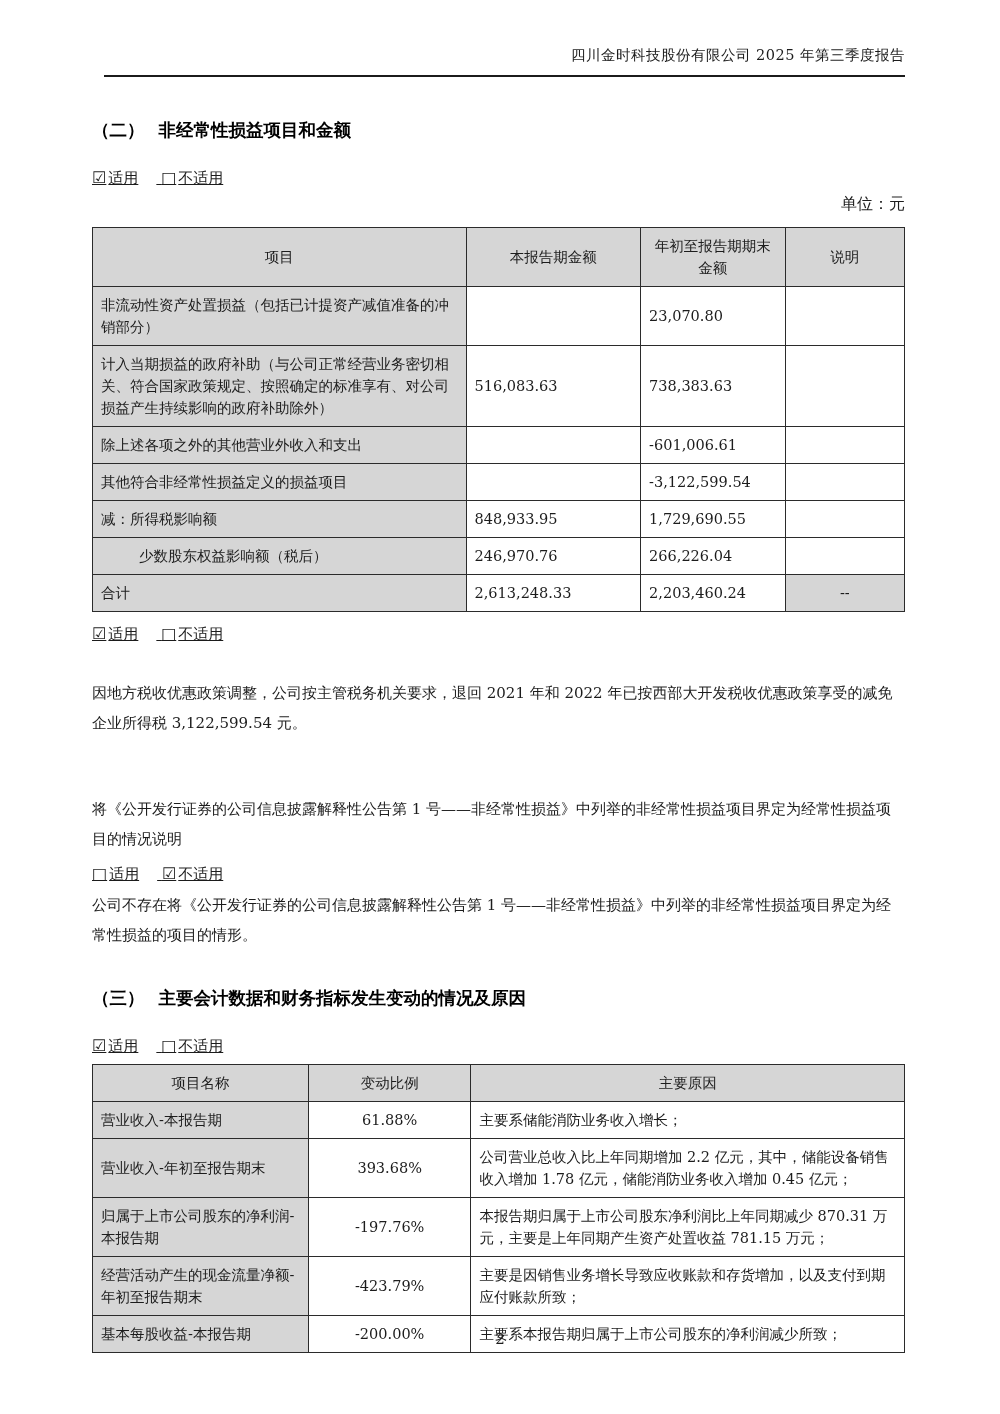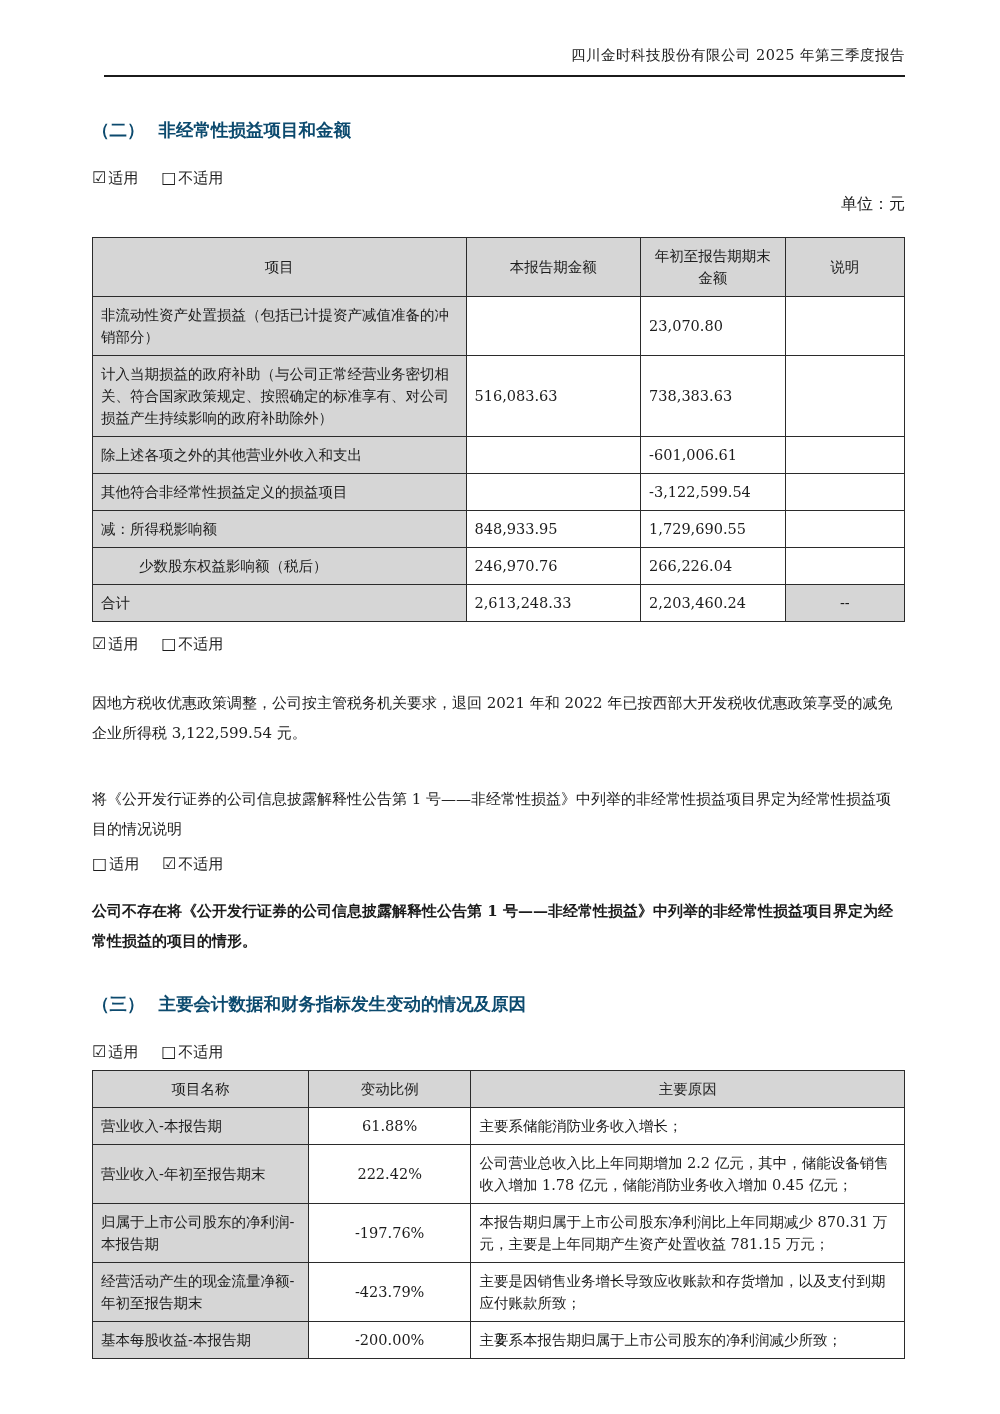--- a/index.html
+++ b/index.html
@@ -15,50 +15,50 @@
   .doc-header{
     position:absolute;top:46px;left:104px;right:95px;
     text-align:right;
     font-size:14.5px;
     letter-spacing:.5px;
     padding-bottom:10px;
     border-bottom:2.5px solid #1b1b1b;
   }
   .content{padding:118px 95px 0 92px;}
   .sec-heading{
-    font-size:17.5px;font-weight:bold;color:#0c4a6e;
+    font-size:17.5px;font-weight:bold;color:#000000;
     margin:0;
   }
   .sec-heading .num{margin-right:14px;}
-  .checkbox-line{font-size:15px;margin-top:26px;}
+  .checkbox-line{font-size:15px;margin-top:26px;text-decoration:underline;}
   .checkbox-line .cb{margin-right:18px;cursor:default;}
   .checkbox-line .box{font-size:16px;margin-right:2px;}
   .unit-line{font-size:16px;text-align:right;margin-top:6px;}
   table.t{
     border-collapse:collapse;width:100%;table-layout:fixed;
-    margin-top:22px;
+    margin-top:12px;
   }
   table.t td,table.t th{
     border:1px solid #2b2b2b;
     font-size:14.5px;font-weight:normal;
     line-height:22px;
     vertical-align:middle;
     padding:7px 8px;
     word-break:break-all;
   }
   .shaded{background:#d6d6d6;}
   .cell-item{text-align:left;}
   .cell-num{text-align:left;padding-right:14px !important;}
   .cell-center{text-align:center;}
   .indent{padding-left:46px !important;}
   .after-table-label{font-size:15px;margin-top:10px;}
   .para{font-size:15px;line-height:30px;margin:0;}
   .para.gap-lg{margin-top:34px;}
-  .para.gap-md{margin-top:36px;}
-  .para.gap-sm{margin-top:22px;font-weight:bold;}
+  .para.gap-md{margin-top:56px;}
+  .para.gap-sm{margin-top:6px;}
   .cbl-tight{margin-top:12px;}
   .cbl-close{margin-top:10px;}
   .s3-heading{margin-top:36px;}
   table.t2{margin-top:8px;}
   .footer{
     position:absolute;top:1330px;left:0;width:100%;
     text-align:center;font-size:15px;
   }
 </style>
 </head>
@@ -180,21 +180,21 @@
         <th class="shaded cell-center">变动比例</th>
         <th class="shaded cell-center">主要原因</th>
       </tr>
       <tr>
         <td class="shaded cell-item">营业收入-本报告期</td>
         <td class="cell-center">61.88%</td>
         <td class="cell-item">主要系储能消防业务收入增长；</td>
       </tr>
       <tr>
         <td class="shaded cell-item">营业收入-年初至报告期末</td>
-        <td class="cell-center">222.42%</td>
+        <td class="cell-center">393.68%</td>
         <td class="cell-item">公司营业总收入比上年同期增加 2.2 亿元，其中，储能设备销售收入增加 1.78 亿元，储能消防业务收入增加 0.45 亿元；</td>
       </tr>
       <tr>
         <td class="shaded cell-item">归属于上市公司股东的净利润-本报告期</td>
         <td class="cell-center">-197.76%</td>
         <td class="cell-item">本报告期归属于上市公司股东净利润比上年同期减少 870.31 万元，主要是上年同期产生资产处置收益 781.15 万元；</td>
       </tr>
       <tr>
         <td class="shaded cell-item">经营活动产生的现金流量净额-年初至报告期末</td>
         <td class="cell-center">-423.79%</td>

